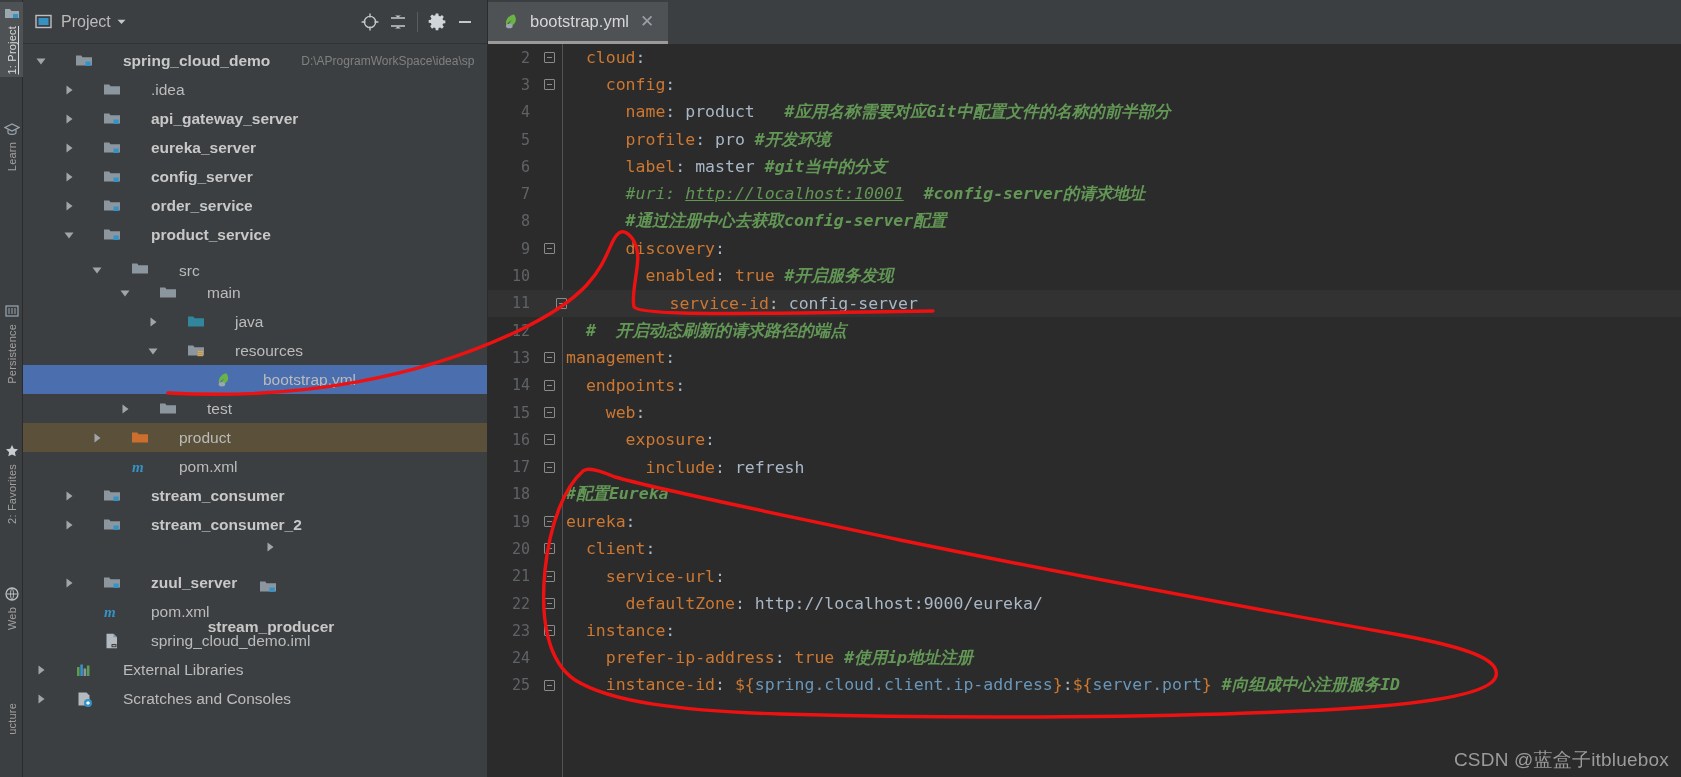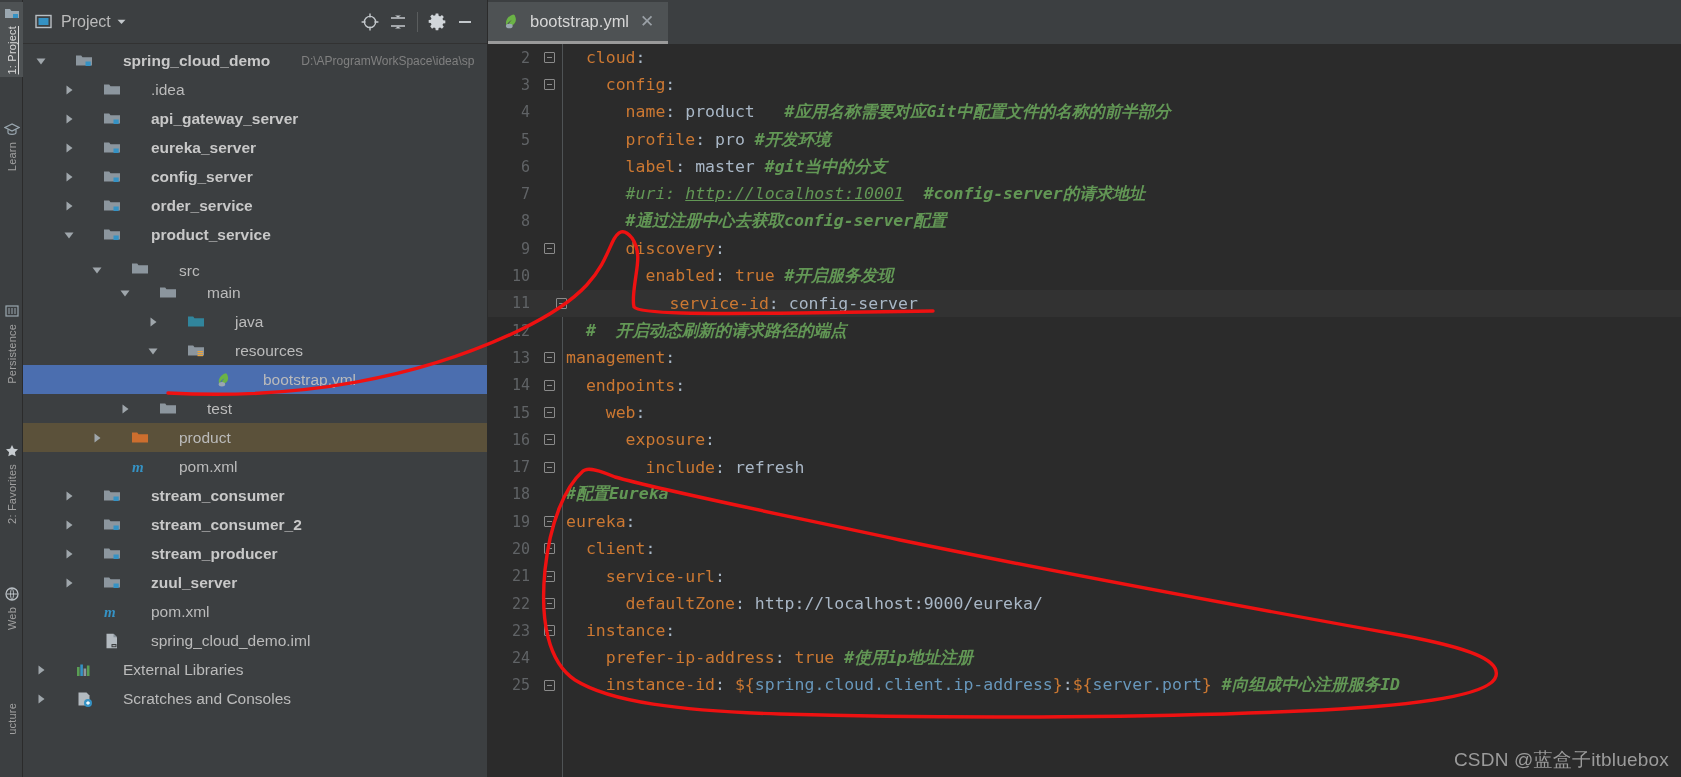--- a/index.html
+++ b/index.html
@@ -475,21 +475,21 @@
             <svg width="12" height="12" viewBox="0 0 12 12">
               <path d="M3.5 1.5v9L9.5 6z" fill="#9fa6ab"></path>
             </svg>
           </span>
           <span class="ticon"><svg width="18" height="18" viewBox="0 0 18 18">
               <path d="M1 3.5h5.2l1.3 1.8H17v8.2H1z" fill="#8c969e"></path>
               <rect x="10.5" y="9.5" width="5.2" height="4.5" fill="#3592c4"></rect>
             </svg></span>
           <span class="tlabel bold">stream_consumer_2</span>
         </div>
-        <div class="trow" style="padding-left: 38px;">
+        <div class="trow" style="padding-left: 38px; flex-direction: column;">
           <span class="arrow">
             <svg width="12" height="12" viewBox="0 0 12 12">
               <path d="M3.5 1.5v9L9.5 6z" fill="#9fa6ab"></path>
             </svg>
           </span>
           <span class="ticon"><svg width="18" height="18" viewBox="0 0 18 18">
               <path d="M1 3.5h5.2l1.3 1.8H17v8.2H1z" fill="#8c969e"></path>
               <rect x="10.5" y="9.5" width="5.2" height="4.5" fill="#3592c4"></rect>
             </svg></span>
           <span class="tlabel bold">stream_producer</span>

